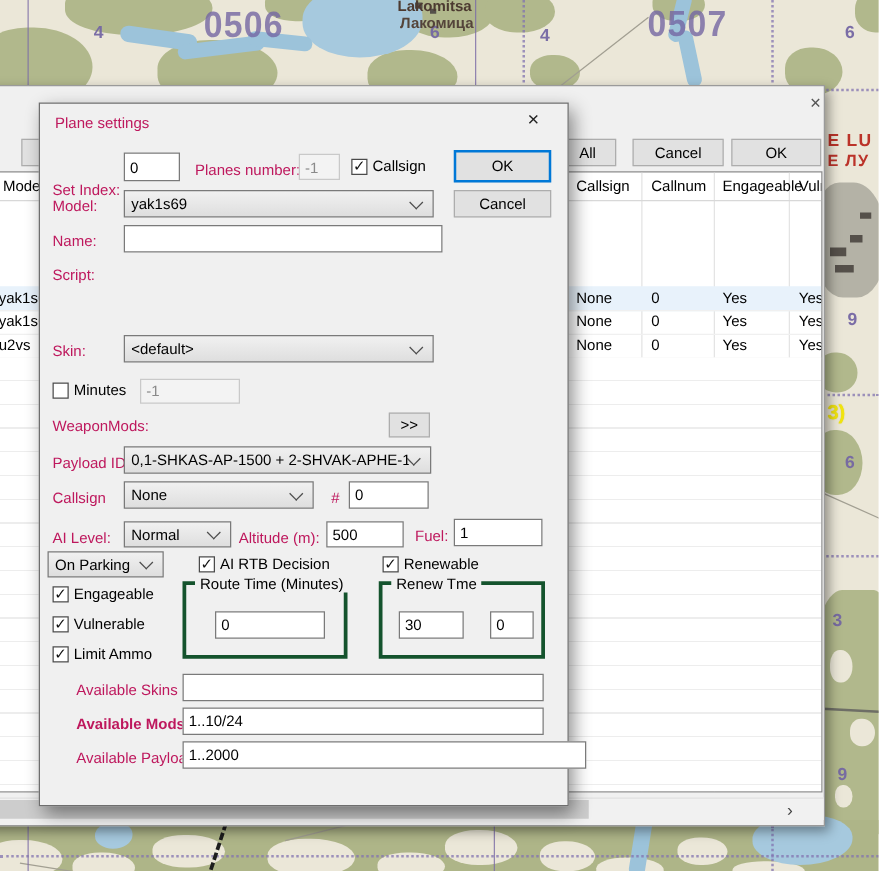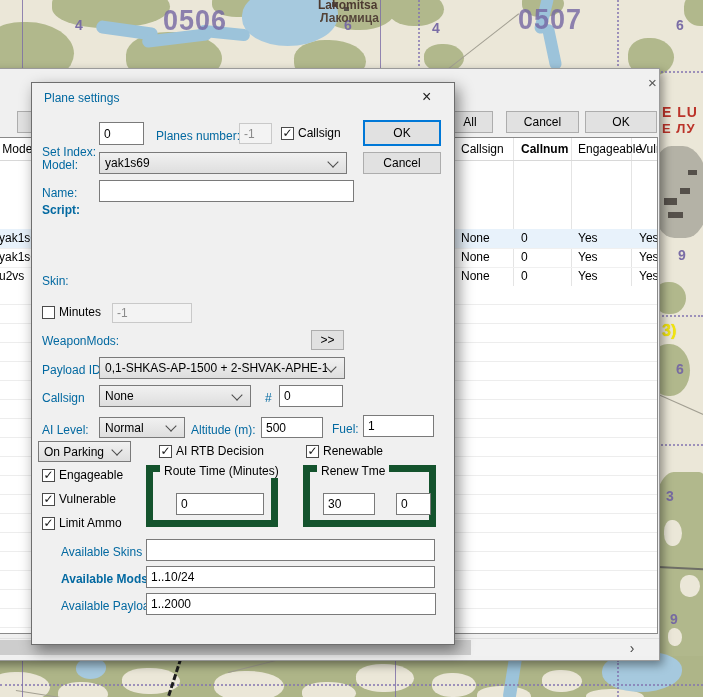--- a/index.html
+++ b/index.html
@@ -42,35 +42,35 @@
   .tcell{position:absolute;top:2px;white-space:nowrap;}
   #emptyrows{position:absolute;left:0;right:0;top:148px;bottom:0;
              background:repeating-linear-gradient(to bottom,#ffffff 0 18px,#ededed 18px 19px);}
   #hscroll{position:absolute;left:0;right:0;top:569px;height:17px;background:#f1f1f1;border-top:1px solid #e0e0e0;}
   #hthumb{position:absolute;left:0;top:1px;width:494px;height:15px;background:#cdcdcd;}
   #harrow{position:absolute;right:18px;top:0;width:18px;height:17px;display:flex;align-items:center;
           justify-content:center;font-size:14px;color:#444;}
   
   #dlg{position:absolute;left:31px;top:82px;width:424px;height:563px;background:#f0f0f0;
        border:1px solid #6e6e6e;box-shadow:4px 6px 14px rgba(0,0,0,.45);box-sizing:border-box;}
-  #dlg .lbl{position:absolute;font-size:12px;color:#0369a1;white-space:nowrap;}
+  #dlg .lbl{position:absolute;font-size:12px;color:#be185d;white-space:nowrap;}
   .fld{position:absolute;background:#fff;border:1px solid #7a7a7a;font-size:12px;color:#000;
        padding:0 4px;box-sizing:border-box;font-family:"Liberation Sans",sans-serif;}
   input.fld{outline:none;}
   .fld.dis{background:#f3f3f3;border:1px solid #c9c9c9;color:#8a8a8a;}
   .combo{position:absolute;background:linear-gradient(#f1f1f1,#dedede);border:1px solid #7a7a7a;
          font-size:12px;color:#000;display:flex;align-items:center;justify-content:space-between;
          padding-left:5px;box-sizing:border-box;}
   .chev{width:7px;height:7px;border-right:1.6px solid #4d4d4d;border-bottom:1.6px solid #4d4d4d;
         transform:rotate(45deg);margin-right:9px;margin-top:-3px;flex:none;}
   .cbrow{position:absolute;display:flex;align-items:center;gap:4px;font-size:12px;color:#000;white-space:nowrap;}
   .cb{width:13px;height:13px;background:#fff;border:1px solid #4a4a4a;box-sizing:border-box;
       display:flex;align-items:center;justify-content:center;font-size:12px;font-weight:bold;
       color:#111;line-height:10px;flex:none;}
-  .grp{position:absolute;border:7px solid #14532d;box-sizing:border-box;}
+  .grp{position:absolute;border:3px solid #14532d;box-sizing:border-box;}
   .grplbl{position:absolute;top:-8px;left:7px;background:#f0f0f0;padding:0 4px;font-size:12px;color:#000;white-space:nowrap;}
   .dlgx{position:absolute;font-size:16px;color:#222;line-height:16px;}
 </style>
 </head>
 <body>
 
 <div id="stage">
 
   <div>
 
@@ -166,21 +166,21 @@
     <button class="btn" style="left:608px;top:42px;width:72px;height:22px;">OK</button>
 
     <div id="bgtable">
       <div class="tvline" style="left:62px;"></div>
       <div class="tvline" style="left:536px;"></div>
       <div class="tvline" style="left:594px;"></div>
       <div class="tvline" style="left:654px;"></div>
 
       <div class="th" style="left:0;width:58px;justify-content:flex-end;">Model</div>
       <div class="th" style="left:484px;">Callsign</div>
-      <div class="th" style="left:544px;font-weight:bold;">Callnum</div>
+      <div class="th" style="left:544px;">Callnum</div>
       <div class="th" style="left:601px;">Engageable</div>
       <div class="th" style="left:662px;">Vulne</div>
       <div class="abs" style="left:0;right:0;top:22px;border-top:1px solid #d8d8d8;"></div>
 
       <div class="trow sel" style="top:91px;">
         <span class="tcell" style="left:22px;">yak1s69</span>
         <span class="tcell" style="left:484px;">None</span>
         <span class="tcell" style="left:544px;">0</span>
         <span class="tcell" style="left:601px;">Yes</span>
         <span class="tcell" style="left:662px;">Yes</span>
@@ -227,23 +227,27 @@
     <div class="lbl" style="left:10px;top:75px;">Model:</div>
     <div class="combo" style="left:67px;top:69px;width:248px;height:22px;">
       <span>yak1s69</span>
       <span class="chev"></span>
     </div>
     <button class="btn" style="left:331px;top:69px;width:78px;height:22px;">Cancel</button>
 
     <div class="lbl" style="left:10px;top:103px;">Name:</div>
     <input class="fld" style="left: 67px; top: 97px; width: 255px; height: 22px;" value="">
 
-    <div class="lbl" style="left:10px;top:120px;font-weight:bold;">Script:</div>
+    <div class="lbl" style="left:10px;top:130px;">Script:</div>
 
     <div class="lbl" style="left:10px;top:191px;">Skin:</div>
+    <div class="combo" style="left:67px;top:185px;width:248px;height:22px;">
+      <span>&lt;default&gt;</span>
+      <span class="chev"></span>
+    </div>
 
     <div class="cbrow" style="left:10px;top:222px;">
       <span class="cb"></span>
       <span>Minutes</span>
     </div>
     <input class="fld dis" style="left: 80px; top: 220px; width: 80px; height: 20px;" value="-1">
 
     <div class="lbl" style="left:10px;top:251px;">WeaponMods:</div>
     <button class="btn" style="left:279px;top:247px;width:33px;height:20px;">&gt;&gt;</button>
 
@@ -315,16 +319,16 @@
       <span class="grplbl">Renew Tme</span>
       <input class="fld" style="left: 13px; top: 21px; width: 52px; height: 22px;" value="30">
       <input class="fld" style="left: 86px; top: 21px; width: 35px; height: 22px;" value="0">
     </div>
 
     <div class="lbl" style="left:29px;top:462px;">Available Skins</div>
     <input class="fld" style="left: 114px; top: 456px; width: 289px; height: 22px;" value="">
     <div class="lbl" style="left:29px;top:489px;font-weight:bold;">Available Mods</div>
     <input class="fld" style="left: 114px; top: 483px; width: 289px; height: 22px;" value="1..10/24">
     <div class="lbl" style="left:29px;top:516px;">Available Payloads</div>
-    <input class="fld" style="left: 114px; top: 510px; width: 290px; height: 22px;" value="1..2000">
+    <input class="fld" style="left: 114px; top: 510px; width: 323px; height: 22px;" value="1..2000">
   </div>
 
 </div>
 
 </body></html>

